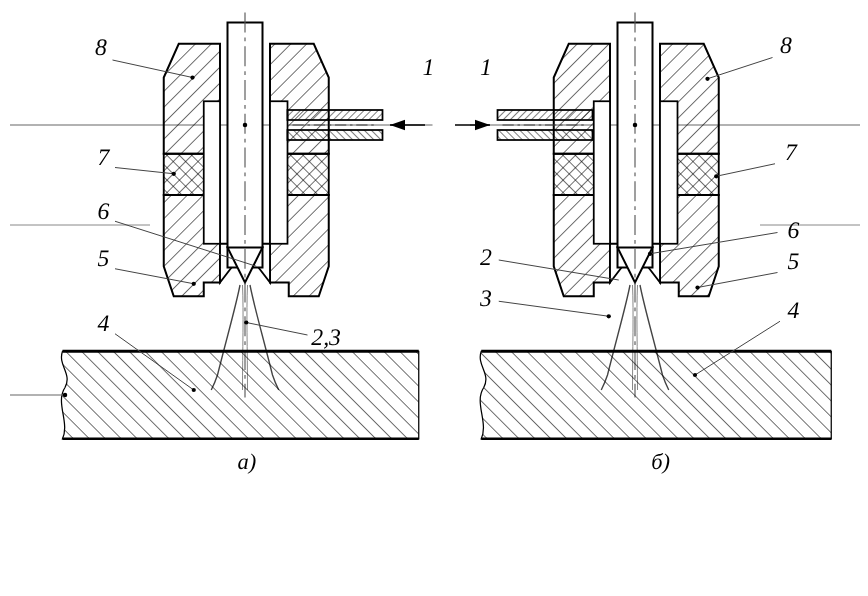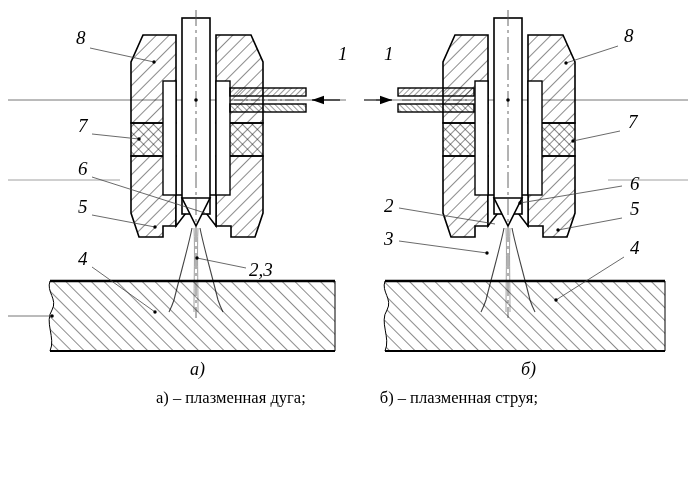--- a/index.html
+++ b/index.html
@@ -212,17 +212,13 @@
     <text class="lbl" x="630" y="254">4</text>
     <text class="lbl" x="384" y="60">1</text>
     <text class="lbl" x="384" y="212">2</text>
     <text class="lbl" x="384" y="245">3</text>
 
     <text class="subfig" x="521" y="375">б)</text>
   </g>
 </svg>
 
 <div class="caption-block">
-  <div class="caption-row cap-ab">
-    <span>а) – плазменная дуга;</span>
-    <span>б) – плазменная струя;</span>
-  </div>
 </div>
 
 </body></html>

